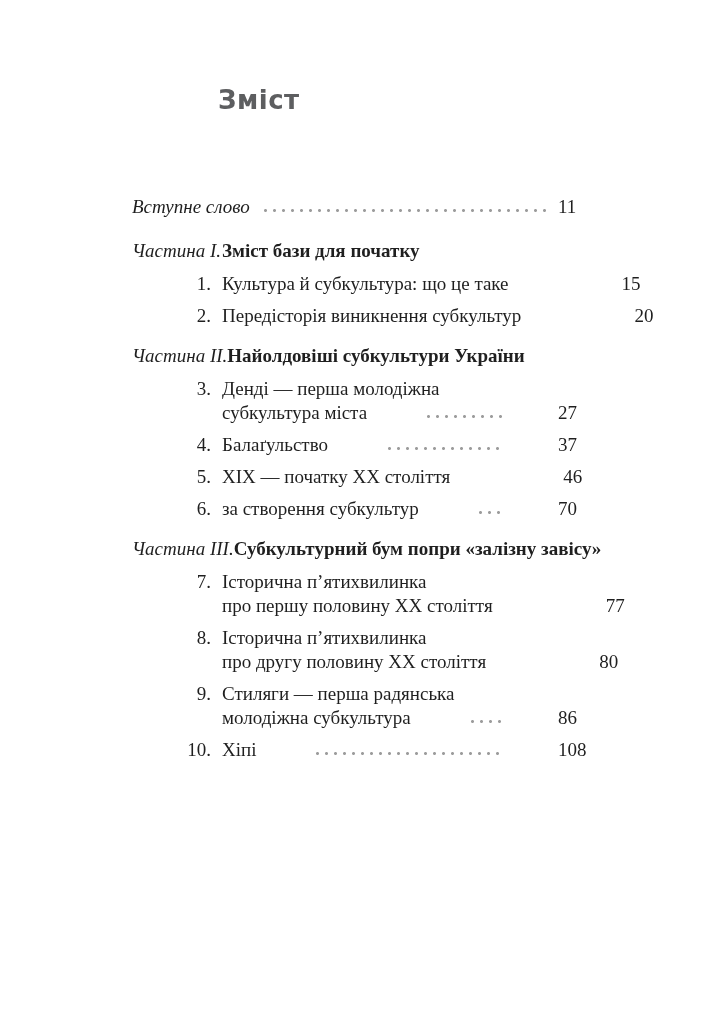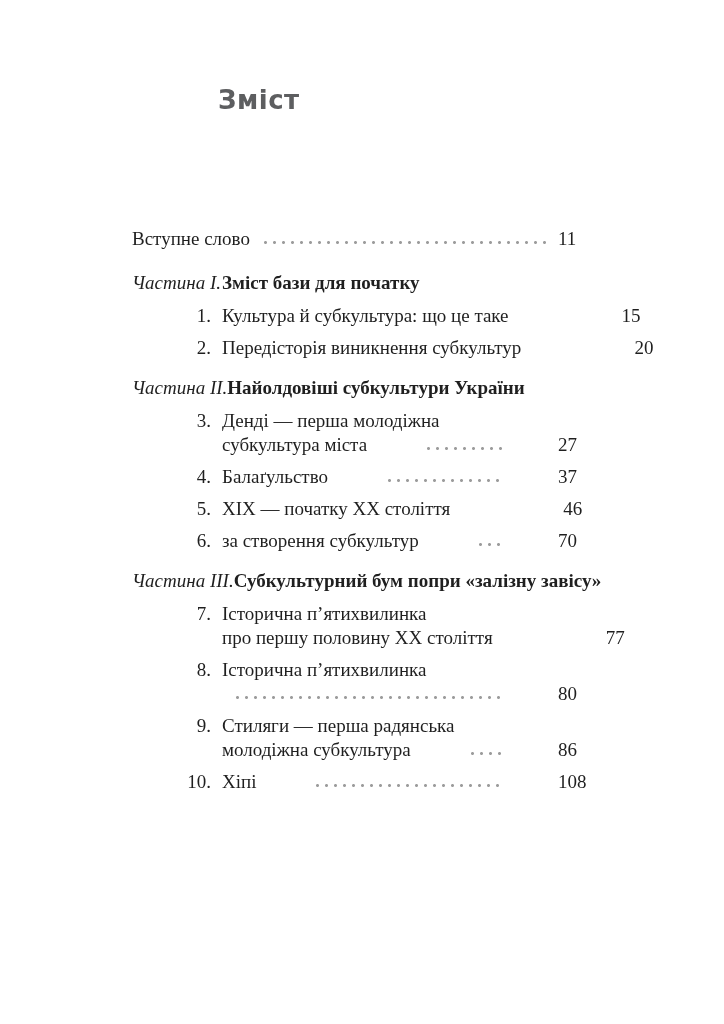--- a/index.html
+++ b/index.html
@@ -19,26 +19,26 @@
     padding: 85px 118px 0 132px;
     position: relative;
     overflow: hidden;
   }
   .book-title {
     font-family: "DejaVu Sans", "Liberation Sans", sans-serif;
     font-weight: 700;
     font-size: 26px;
     line-height: 30px;
     color: var(--title);
-    margin: 0 0 112px 86px;
+    margin: 0 0 80px 86px;
     letter-spacing: 0.5px;
   }
   .row { display: flex; font-size: 19px; line-height: 24px; }
   .intro-row { margin-bottom: 20px; }
-  .intro-label { white-space: nowrap; text-align: right; }
+  .intro-label { font-style: italic; white-space: nowrap; text-align: right; }
   .leader {
     flex: 1 1 auto;
     margin: 0 10px 0 11px;
     background-image: radial-gradient(circle, var(--dots) 1.2px, rgba(0,0,0,0) 1.7px);
     background-size: 9px 9px;
     background-repeat: repeat-x;
     background-position: 0 11px;
   }
   .pagenum { flex: 0 0 48px; white-space: nowrap; }
   .part-heading { margin: 16px 0 9px 0; }
@@ -156,20 +156,21 @@
         <span class="pagenum">77</span>
       </span>
     </span>
   </div>
 
   <div class="row chapter">
     <span class="chapter-num">8.</span>
     <span class="chapter-content">
       <span class="cline">Історична п’ятихвилинка</span>
       <span class="lastline">
+        <span class="ctext">про другу половину XX століття</span>
         <span class="leader"></span>
         <span class="pagenum">80</span>
       </span>
     </span>
   </div>
 
   <div class="row chapter">
     <span class="chapter-num">9.</span>
     <span class="chapter-content">
       <span class="cline">Стиляги — перша радянська</span>

